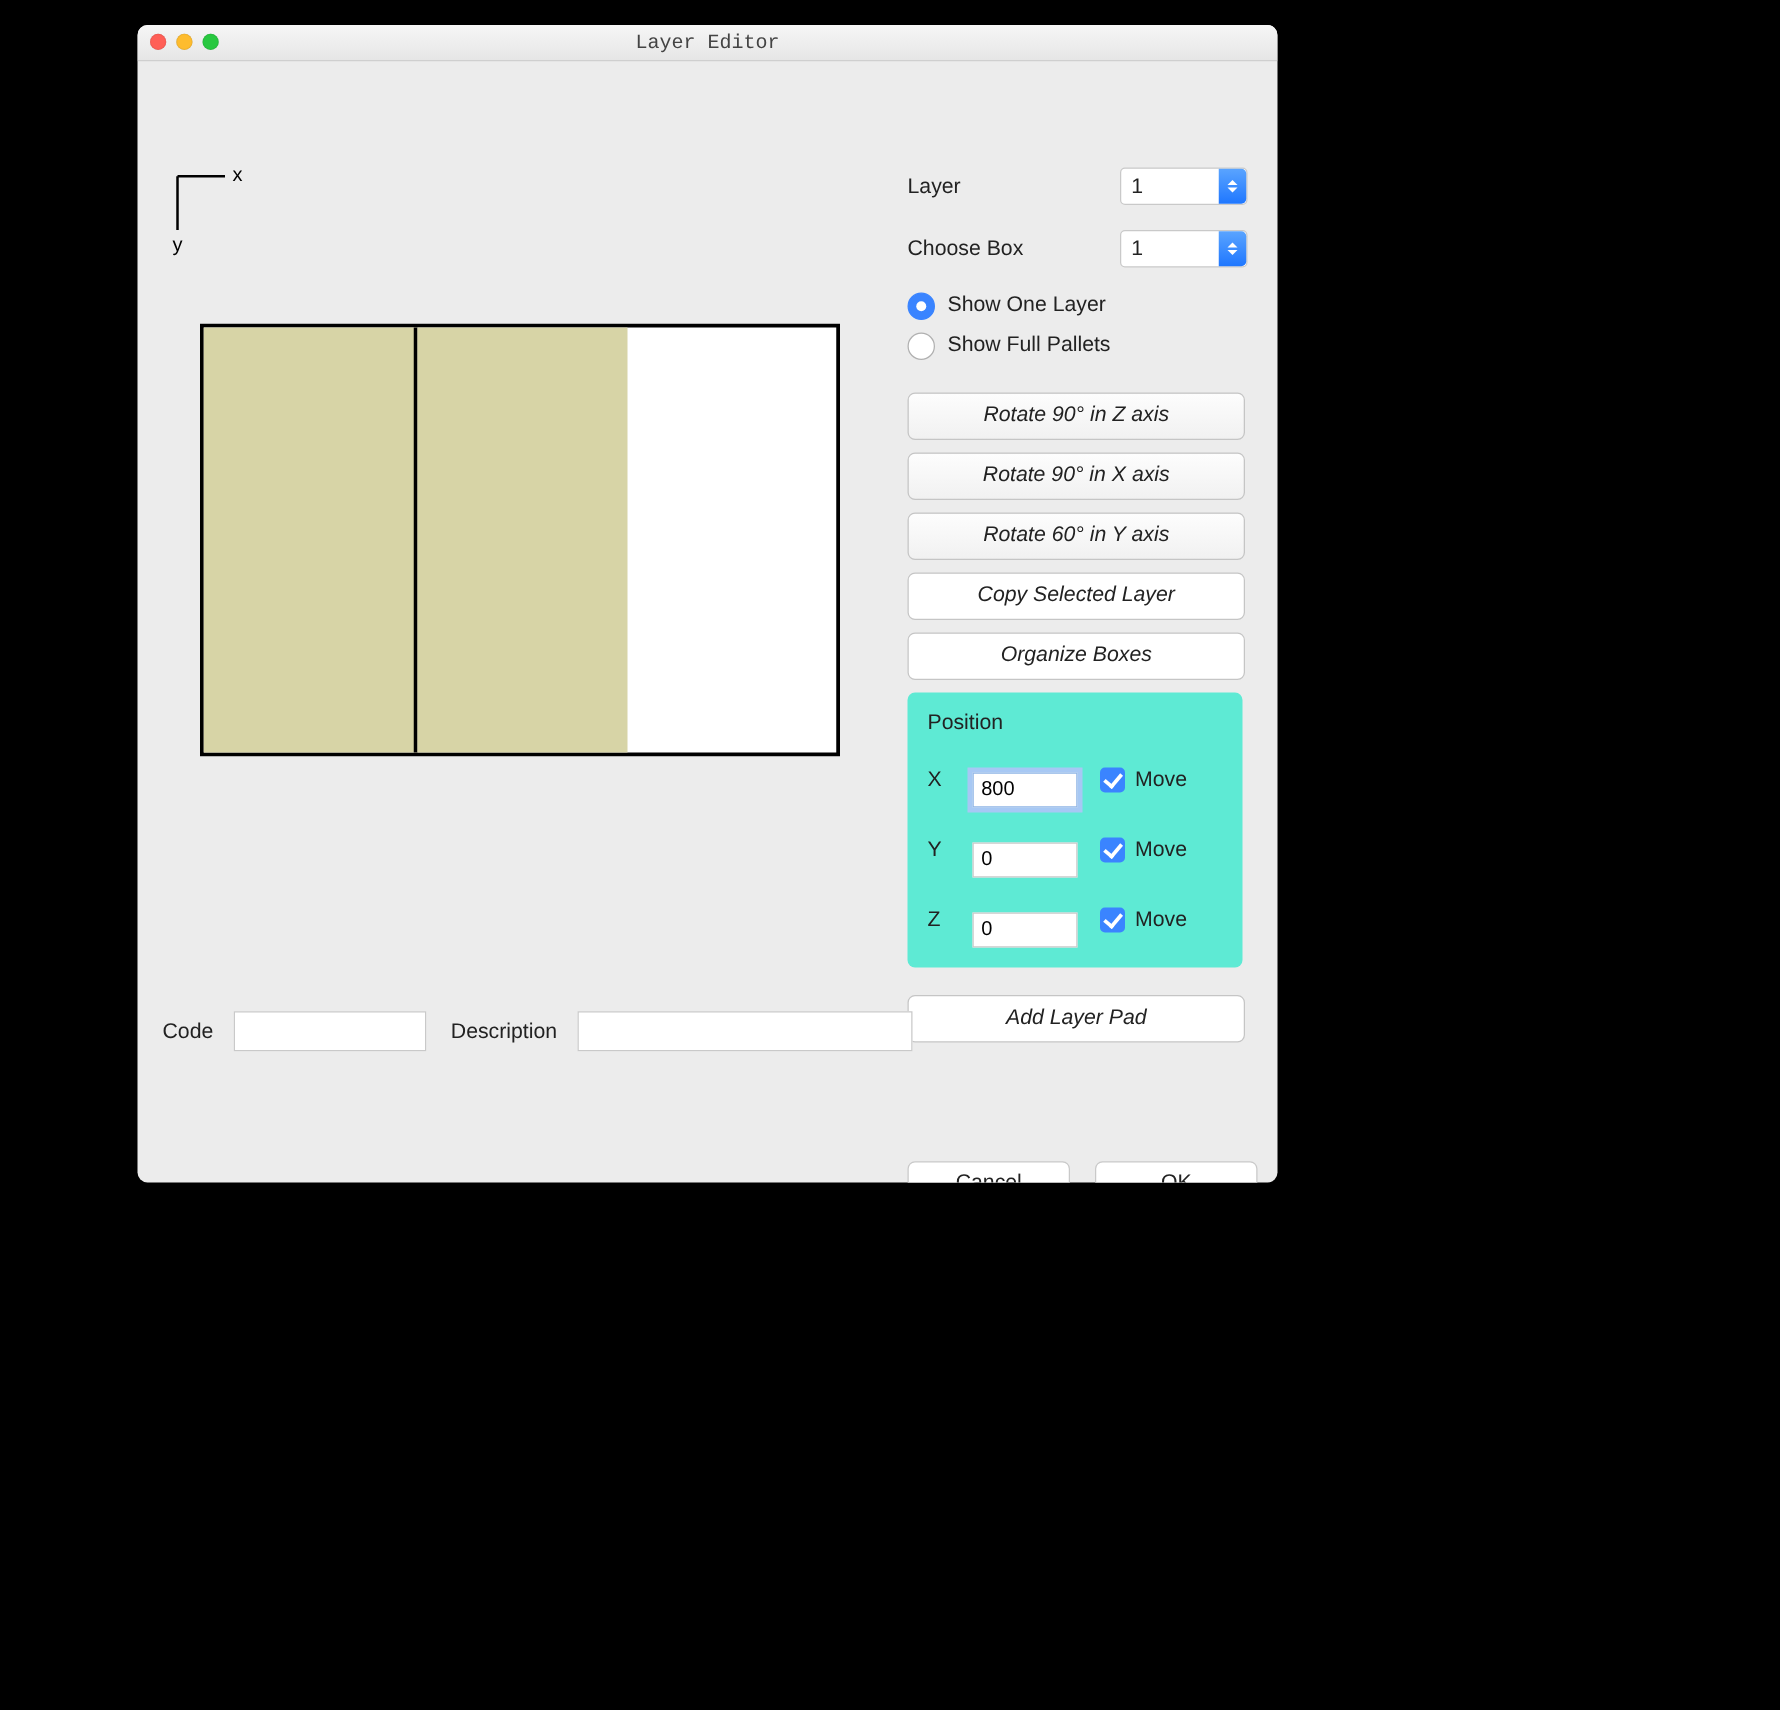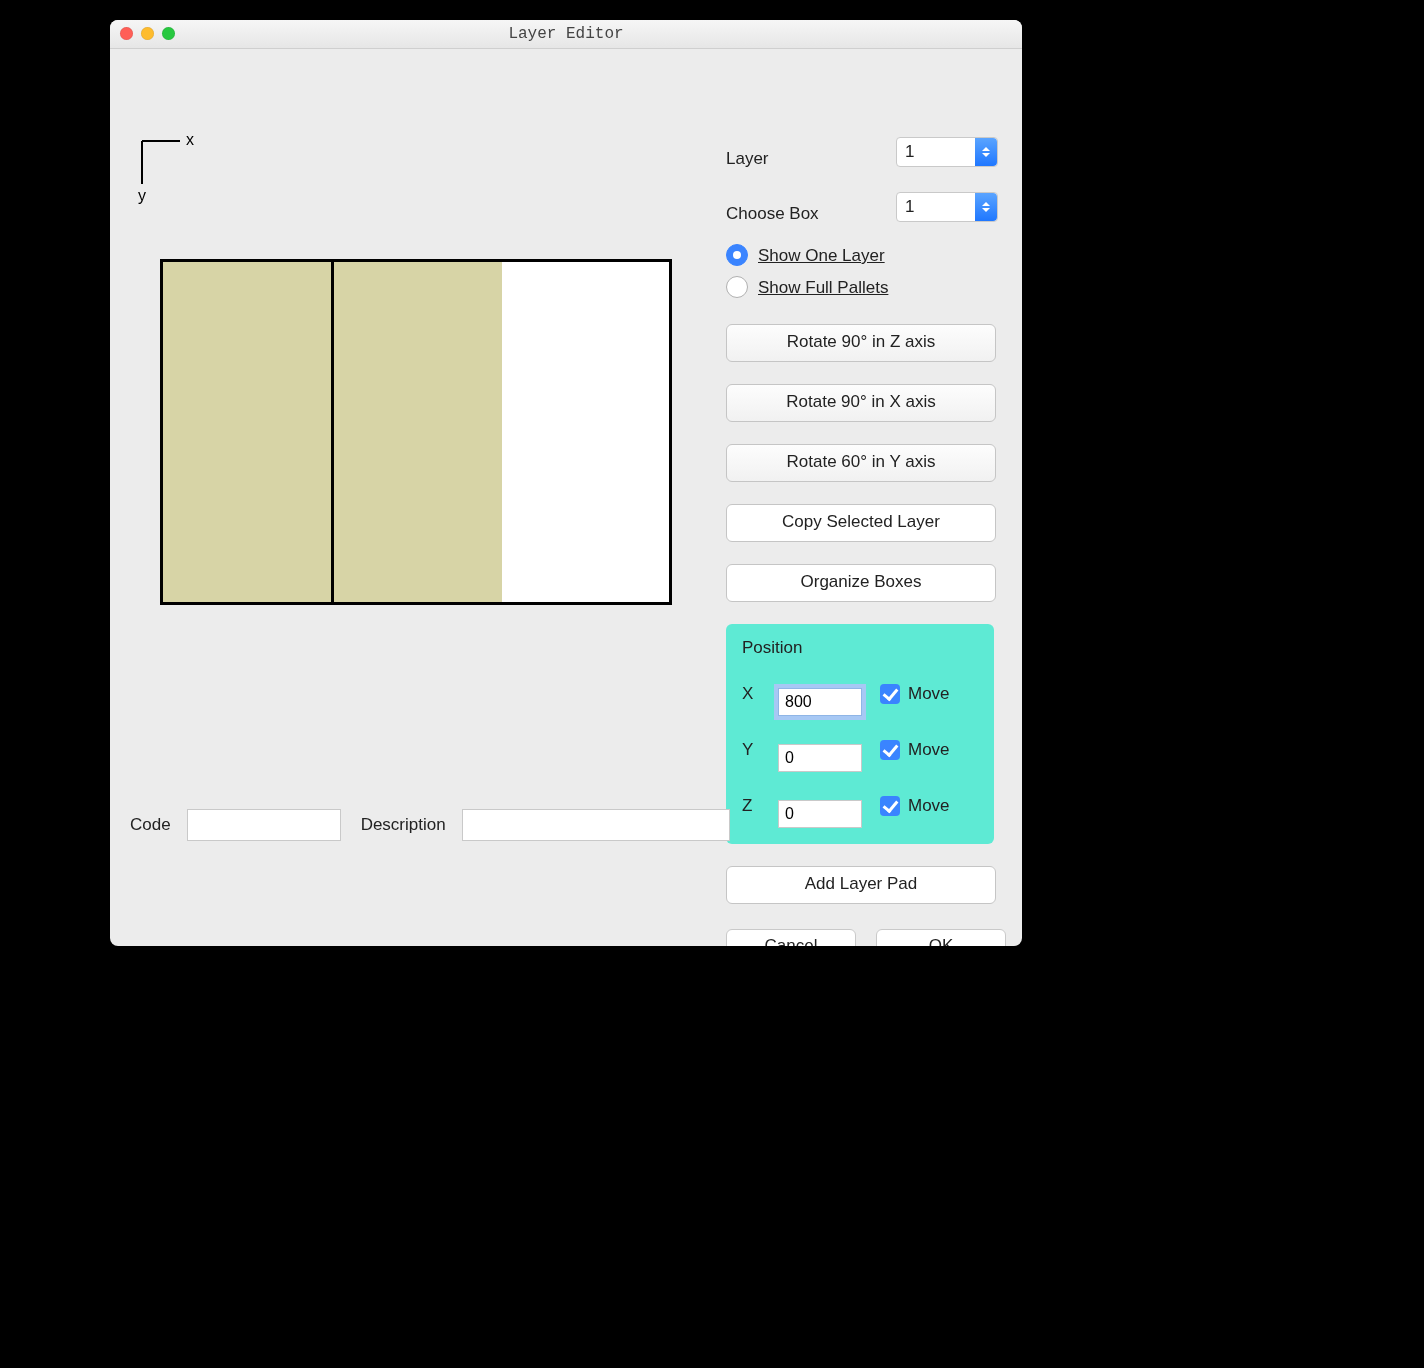--- a/index.html
+++ b/index.html
@@ -83,21 +83,20 @@
     top: 85px;
     width: 280px;
   }
   .row {
     display: flex;
     align-items: center;
     margin-bottom: 20px;
   }
   .row .lbl {
     width: 170px;
-    margin-top: 15px;
   }
   .select {
     width: 92px;
     height: 28px;
     background: #fff;
     border: 1px solid #c9c9c9;
     border-radius: 4px;
     display: flex;
     align-items: center;
     position: relative;
@@ -126,23 +125,22 @@
   }
   .select .caret::after{
     content:"";
     width:0;height:0;
     border-left:4px solid transparent;
     border-right:4px solid transparent;
     border-top:4px solid #fff;
   }
   .radio-row {
     display:flex;
-    align-items:flex-end;
+    align-items:flex-start;
     margin-bottom:10px;
-    text-decoration:underline;
   }
   .radio {
     width:20px;height:20px;border-radius:50%;
     border:1px solid #b0b0b0;background:#fff;
     margin-right:10px;position:relative;
   }
   .radio.selected{
     background:#3a84ff;border-color:#3a84ff;
   }
   .radio.selected::after{
@@ -150,22 +148,23 @@
   }
   .btn {
     display:block;
     width: 268px;
     height: 36px;
     line-height: 34px;
     text-align:center;
     background: linear-gradient(#fdfdfd,#f1f1f1);
     border:1px solid #c5c5c5;
     border-radius:6px;
-    margin-bottom: 22px;
+    margin-bottom: 10px;
     font-size: 17px;
+    font-style: italic;
   }
   .btn.flat{
     background:#fff;
   }
   .position-box{
     background:#5eead4;
     border-radius:6px;
     padding: 14px 16px 16px 16px;
     width: 236px;
   }

